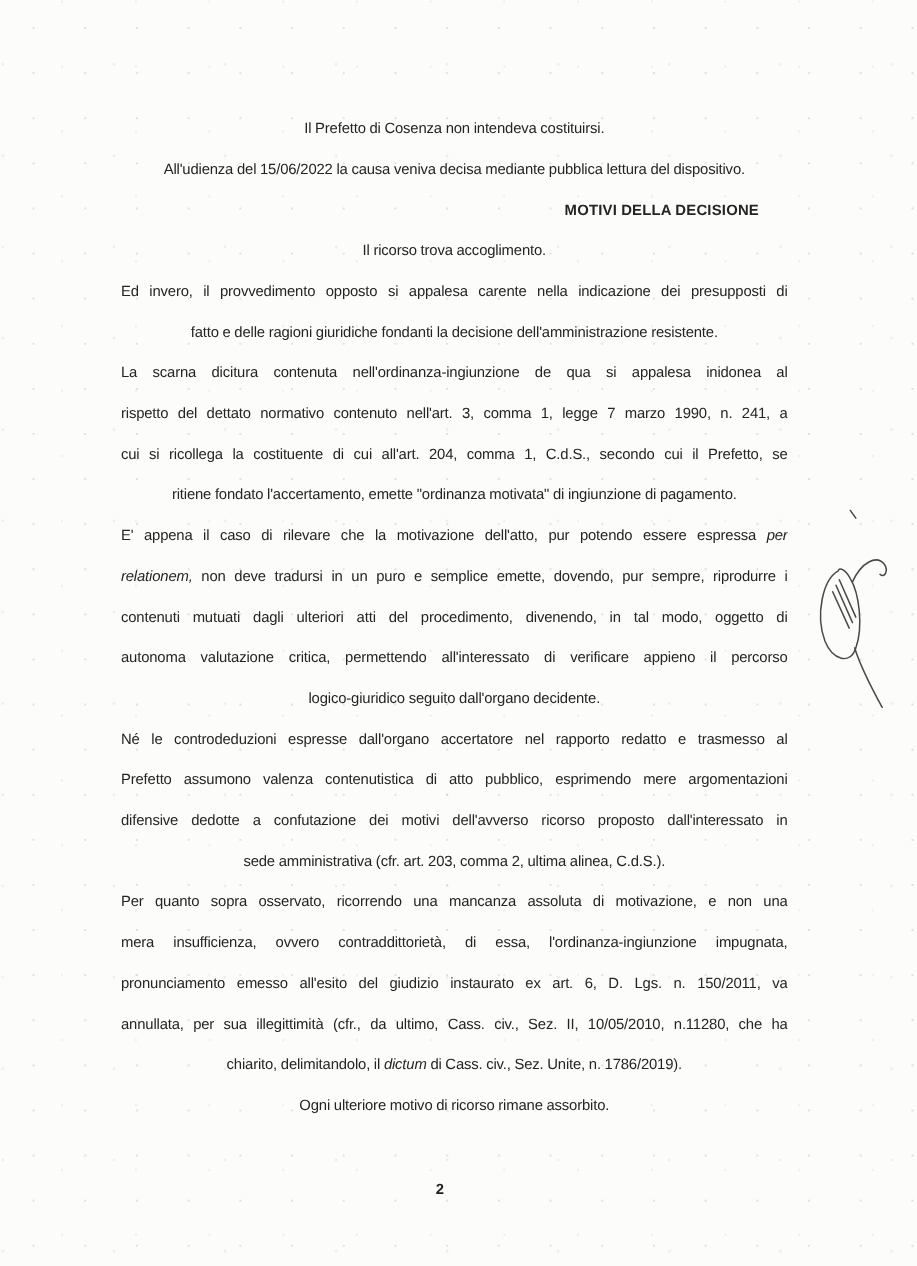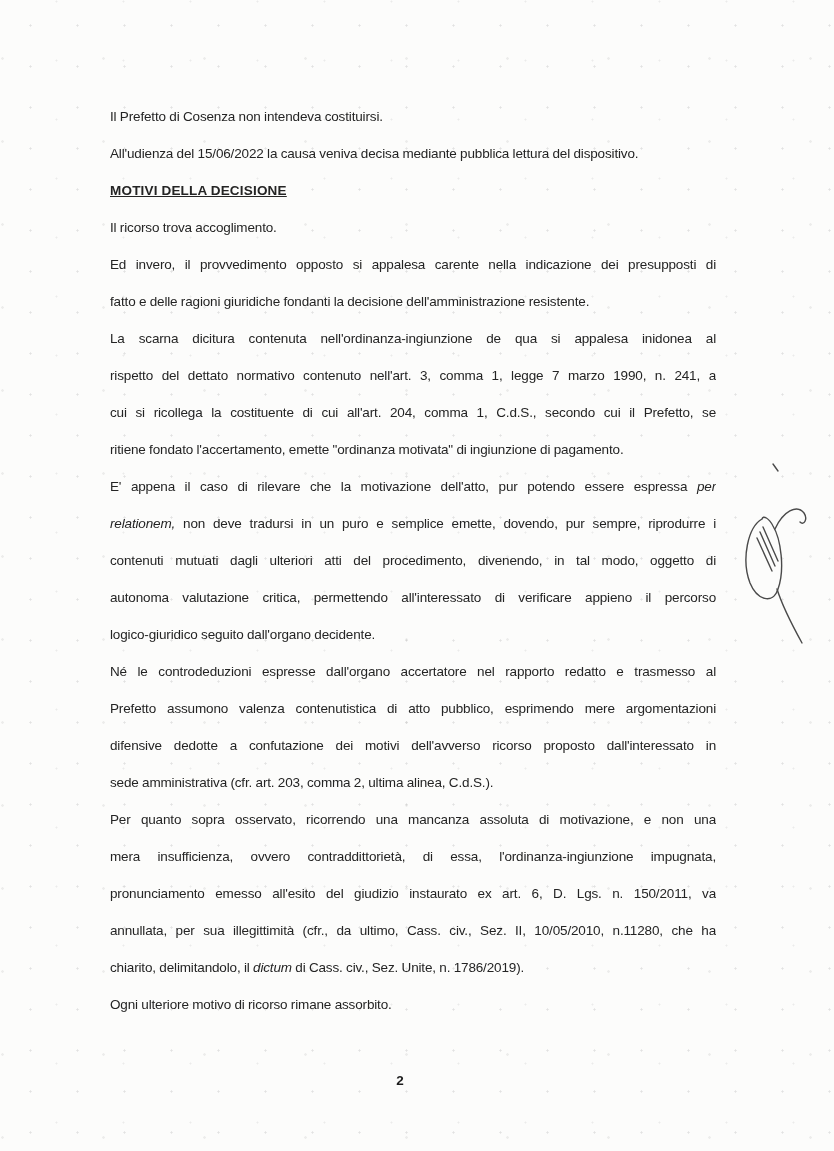--- a/index.html
+++ b/index.html
@@ -19,25 +19,25 @@
     overflow: hidden;
   }
   .content { position: absolute; left: 110px; top: 98px; width: 606px; }
   .ln {
     height: 37px;
     line-height: 37px;
     font-size: 13.5px;
     letter-spacing: -0.15px;
     word-spacing: -0.2px;
     overflow: hidden;
-    text-align: left;
+    text-align: center;
   }
   .j { text-align: justify; }
   .j::after { content: ""; display: inline-block; width: 100%; height: 0; }
-  .c { text-align: left; padding-right: 26px; font-weight: 700; letter-spacing: 0.2px; text-decoration: underline; }
+  .c { text-align: right; padding-right: 26px; font-weight: 700; letter-spacing: 0.2px; }
   .it { font-style: italic; }
   .pageno {
     position: absolute; left: 110px; top: 1062px; width: 580px;
     height: 37px; line-height: 37px; text-align: center;
     font-size: 13.5px; font-weight: 700; color: #1d1d1d;
   }
   .signature { position: absolute; left: 728px; top: 443px; width: 85px; height: 205px; }
   .signature path { fill: none; stroke: #4a4a4a; stroke-width: 1.4; stroke-linecap: round; }
 </style>
 </head>

